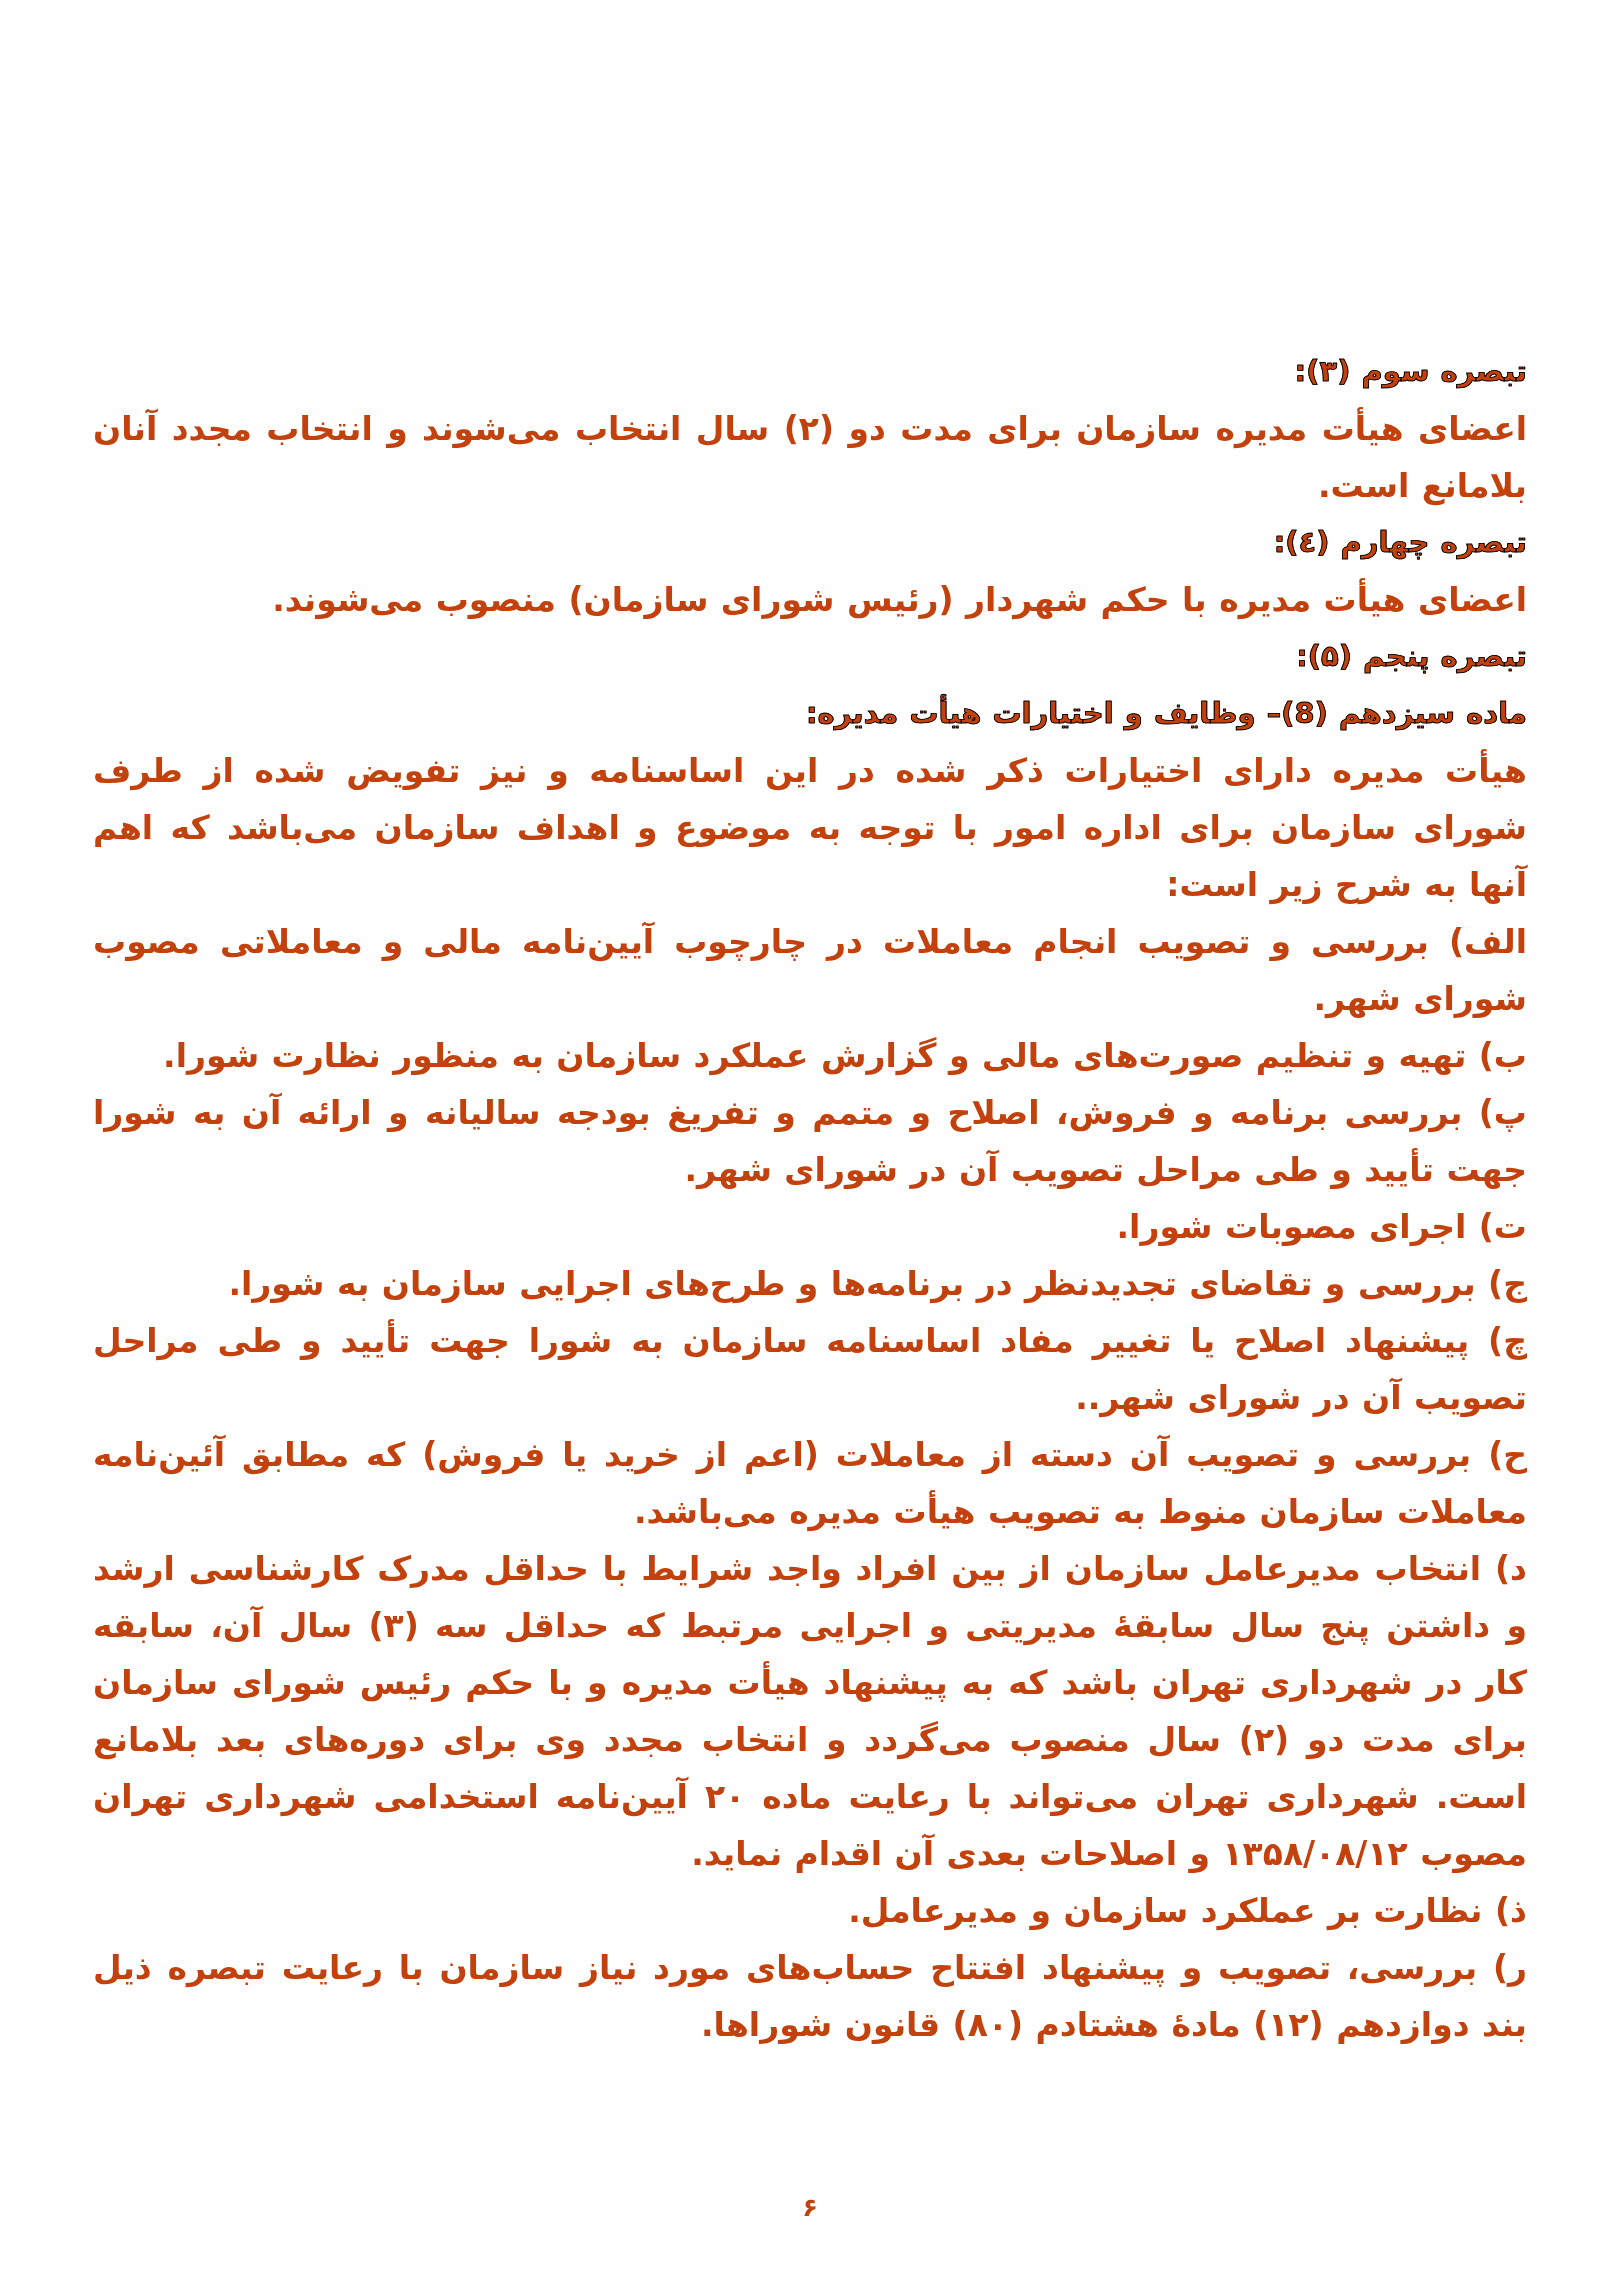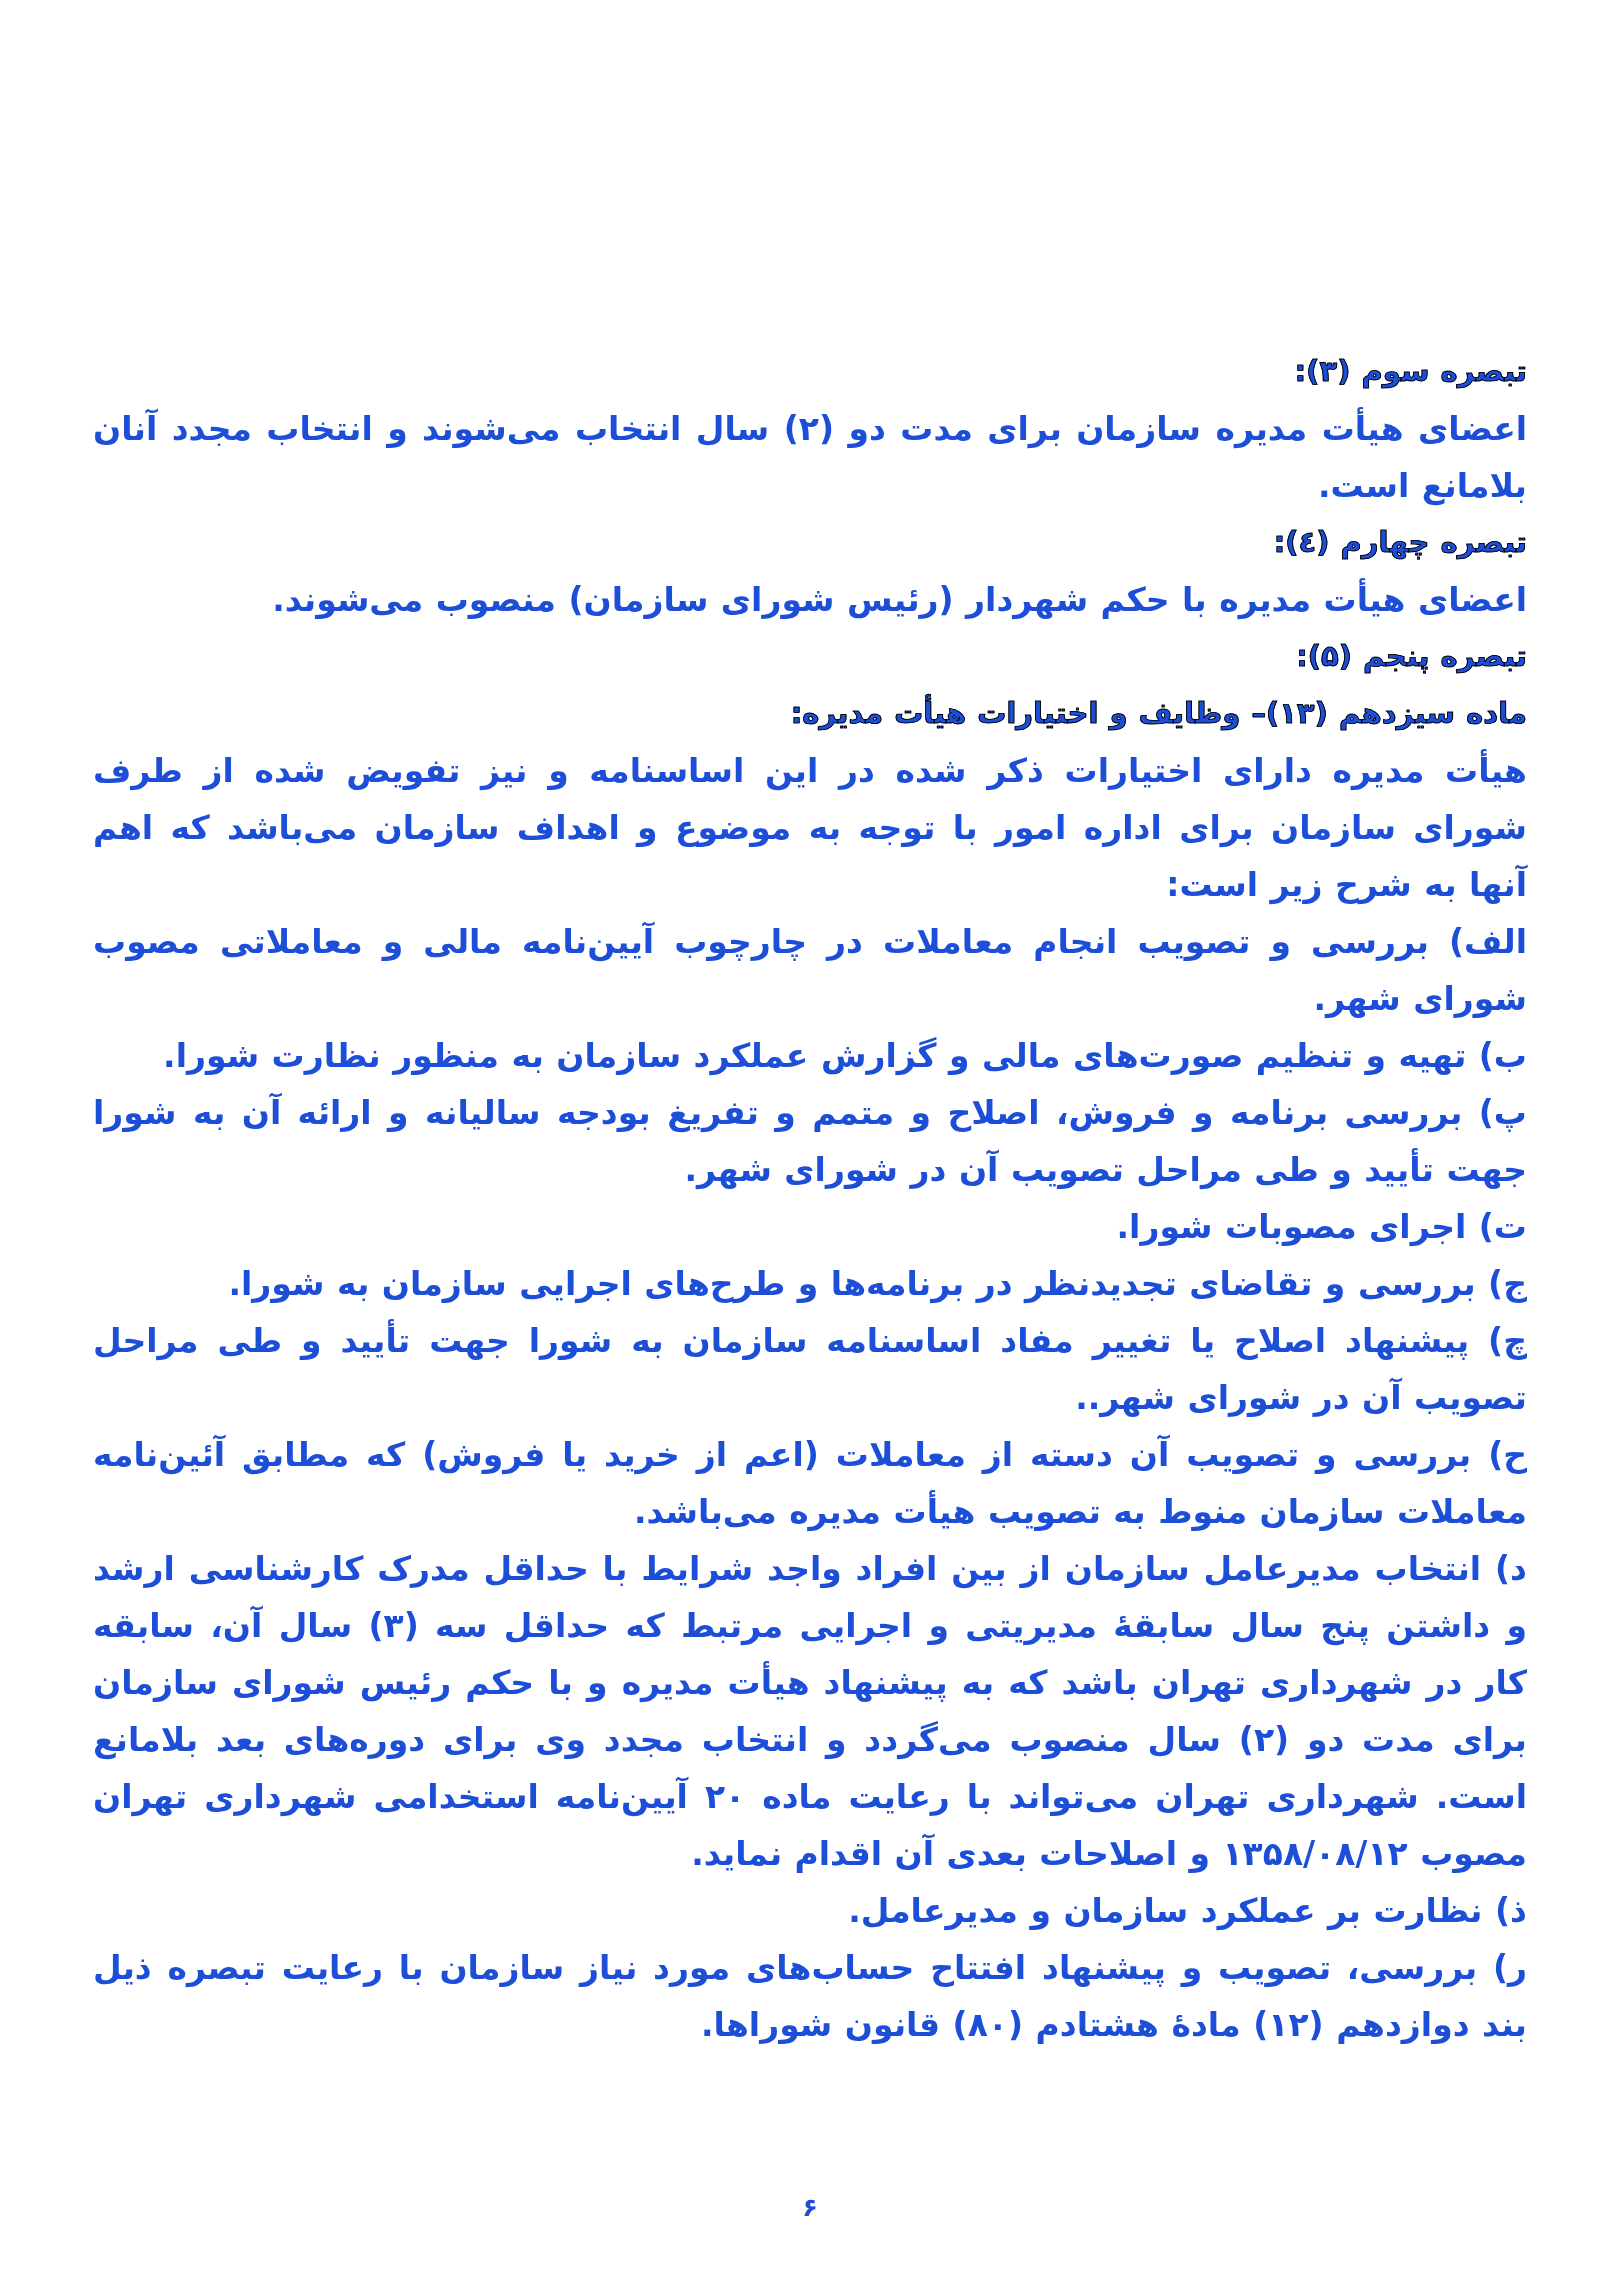--- a/index.html
+++ b/index.html
@@ -9,21 +9,21 @@
   }
   .page {
     position: relative;
     width: 1620px;
     height: 2293px;
     margin: 0 auto;
     background: #ffffff;
     overflow: hidden;
     direction: rtl;
     font-family: "DejaVu Sans", sans-serif;
-    color: #1d4ed8;
+    color: #c2410c;
   }
   .content {
     position: absolute;
     top: 343px;
     right: 93px;
     left: 93px;
   }
   .content p {
     margin: 0;
     padding: 0;
@@ -56,21 +56,21 @@
 <body>
 
 <div class="page">
 
   <main class="content">
     <p class="h">تبصره سوم (۳):</p>
     <p class="p">اعضای هیأت مدیره سازمان برای مدت دو (۲) سال انتخاب می‌شوند و انتخاب مجدد آنان بلامانع است.</p>
     <p class="h">تبصره چهارم (٤):</p>
     <p class="p">اعضای هیأت مدیره با حکم شهردار (رئیس شورای سازمان) منصوب می‌شوند.</p>
     <p class="h">تبصره پنجم (۵):</p>
-    <p class="h">ماده سیزدهم (۱۳)– وظایف و اختیارات هیأت مدیره:</p>
+    <p class="h">ماده سیزدهم (8)– وظایف و اختیارات هیأت مدیره:</p>
     <p class="p">هیأت مدیره دارای اختیارات ذکر شده در این اساسنامه و نیز تفویض شده از طرف شورای سازمان برای اداره امور با توجه به موضوع و اهداف سازمان می‌باشد که اهم آنها به شرح زیر است:</p>
     <p class="p">الف) بررسی و تصویب انجام معاملات در چارچوب آیین‌نامه مالی و معاملاتی مصوب شورای شهر.</p>
     <p class="p">ب) تهیه و تنظیم صورت‌های مالی و گزارش عملکرد سازمان به منظور نظارت شورا.</p>
     <p class="p">پ) بررسی برنامه و فروش، اصلاح و متمم و تفریغ بودجه سالیانه و ارائه آن به شورا جهت تأیید و طی مراحل تصویب آن در شورای شهر.</p>
     <p class="p">ت) اجرای مصوبات شورا.</p>
     <p class="p">ج) بررسی و تقاضای تجدیدنظر در برنامه‌ها و طرح‌های اجرایی سازمان به شورا.</p>
     <p class="p">چ) پیشنهاد اصلاح یا تغییر مفاد اساسنامه سازمان به شورا جهت تأیید و طی مراحل تصویب آن در شورای شهر..</p>
     <p class="p">ح) بررسی و تصویب آن دسته از معاملات (اعم از خرید یا فروش) که مطابق آئین‌نامه معاملات سازمان منوط به تصویب هیأت مدیره می‌باشد.</p>
     <p class="p">د) انتخاب مدیرعامل سازمان از بین افراد واجد شرایط با حداقل مدرک کارشناسی ارشد و داشتن پنج سال سابقهٔ مدیریتی و اجرایی مرتبط که حداقل سه (۳) سال آن، سابقه کار در شهرداری تهران باشد که به پیشنهاد هیأت مدیره و با حکم رئیس شورای سازمان برای مدت دو (۲) سال منصوب می‌گردد و انتخاب مجدد وی برای دوره‌های بعد بلامانع است. شهرداری تهران می‌تواند با رعایت ماده ۲۰ آیین‌نامه استخدامی شهرداری تهران مصوب ۱۳۵۸/۰۸/۱۲ و اصلاحات بعدی آن اقدام نماید.</p>
     <p class="p">ذ) نظارت بر عملکرد سازمان و مدیرعامل.</p>

